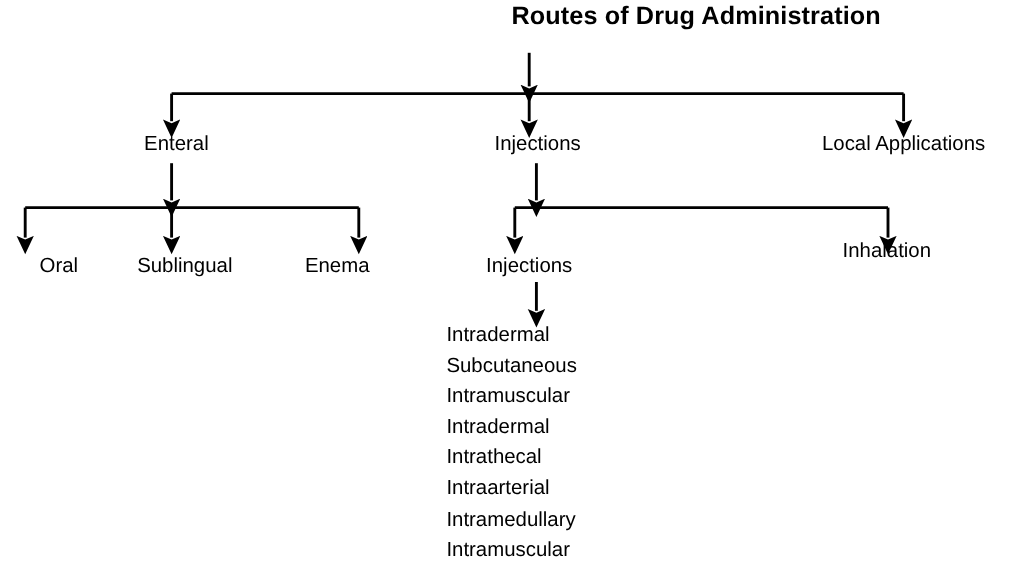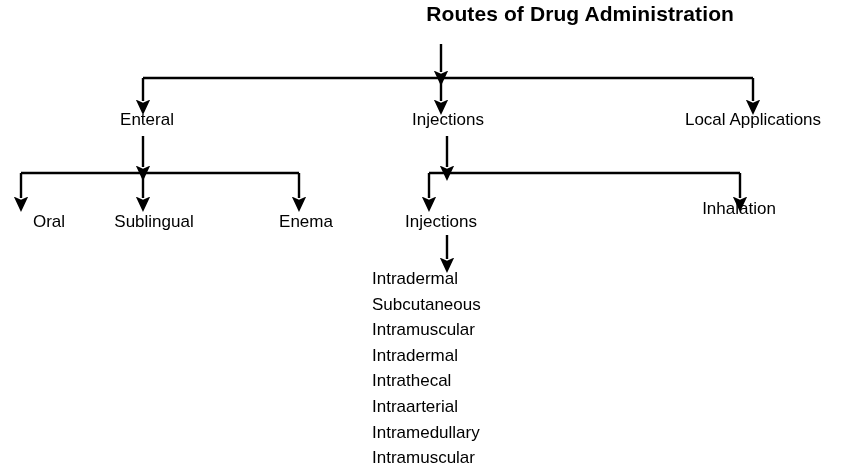--- a/index.html
+++ b/index.html
@@ -105,21 +105,21 @@
       <line x1="447" y1="235" x2="447" y2="259" marker-end="url(#arrowhead)"></line>
     </g>
   </svg>
 
   <div class="label centered" style="left:147px; top:110px;">Enteral</div>
   <div class="label centered" style="left:448px; top:110px;">Injections</div>
   <div class="label centered" style="left:753px; top:110px;">Local Applications</div>
 
   <div class="label centered" style="left:22px; top:212px;margin-left:27px;">Oral</div>
   <div class="label centered" style="left:154px; top:212px;">Sublingual</div>
-  <div class="label centered" style="left:306px; top:212px;">Enema</div>
+  <div class="label centered" style="left:281px; top:212px;">Enema</div>
 
   <div class="label centered" style="left:441px; top:212px;">Injections</div>
   <div class="label centered" style="left:739px; top:199px;">Inhalation</div>
 
   <div id="injection-list">
     <div class="list-item">Intradermal</div>
     <div class="list-item">Subcutaneous</div>
     <div class="list-item">Intramuscular</div>
     <div class="list-item">Intradermal</div>
     <div class="list-item">Intrathecal</div>

